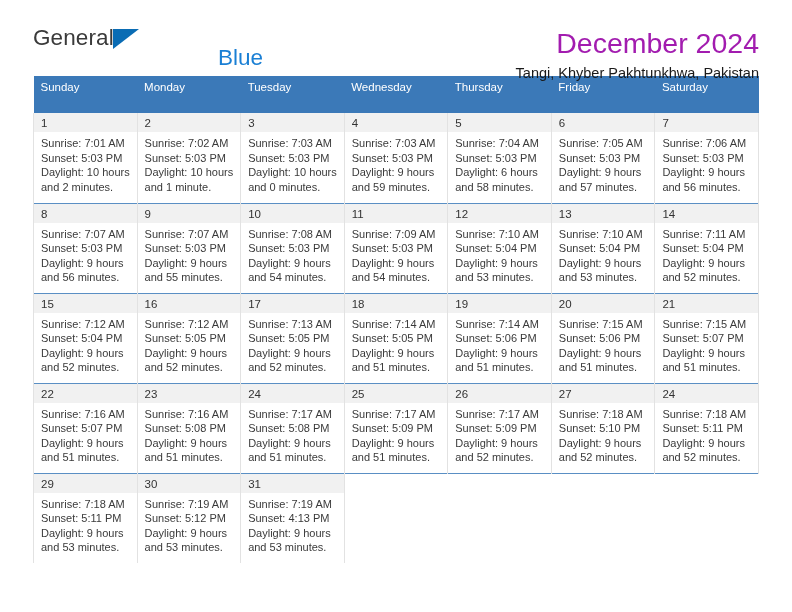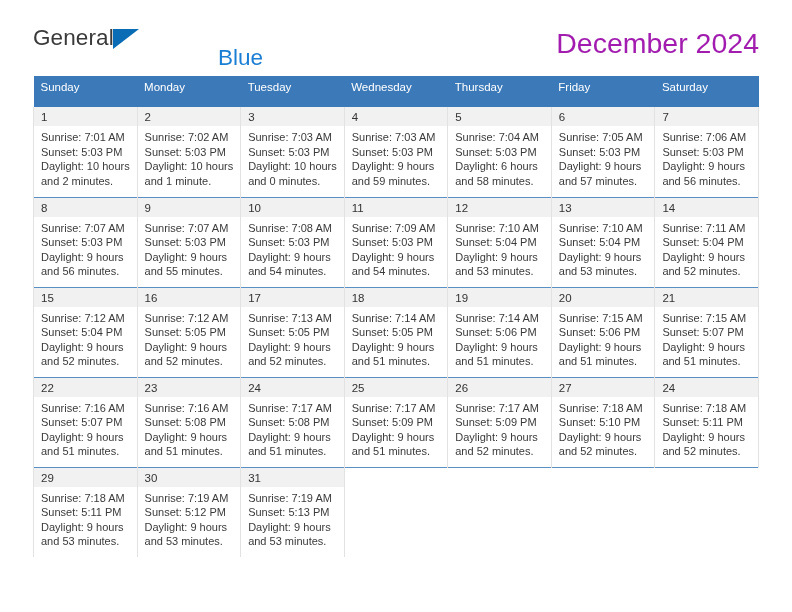--- a/index.html
+++ b/index.html
@@ -88,21 +88,21 @@
     border-collapse: collapse;
     table-layout: fixed;
   }
 
   .weekday-row th {
     background: #3b79b8;
     color: #ffffff;
     font-size: 11.5px;
     font-weight: normal;
     text-align: left;
-    padding: 5px 0 14px 7px;
+    padding: 5px 0 20px 7px;
     height: 21px;
     border: none;
   }
 
   .week-row td {
     vertical-align: top;
     padding: 0;
     border-top: 1px solid #5a8fc4;
     border-left: 1px solid #e2e2e2;
     border-right: 1px solid #e2e2e2;
@@ -148,20 +148,21 @@
 
   <div class="header">
 
     <div class="logo">
       <span class="logo-general">General</span><span class="logo-triangle"></span>
       <span class="logo-blue">Blue</span>
     </div>
 
     <div class="title-block">
       <h1 class="cal-title">December 2024</h1>
+      <div class="cal-subtitle">Tangi, Khyber Pakhtunkhwa, Pakistan</div>
     </div>
 
   </div>
 
   <table class="calendar">
     <thead>
       <tr class="weekday-row">
         <th>Sunday</th>
         <th>Monday</th>
         <th>Tuesday</th>
@@ -423,21 +424,21 @@
           <div class="dayinfo">
             <div>Sunrise: 7:19 AM</div>
             <div>Sunset: 5:12 PM</div>
             <div class="daylight">Daylight: 9 hours and 53 minutes.</div>
           </div>
         </td>
         <td>
           <div class="daynum">31</div>
           <div class="dayinfo">
             <div>Sunrise: 7:19 AM</div>
-            <div>Sunset: 5:13 PM</div>
+            <div>Sunset: 4:13 PM</div>
             <div class="daylight">Daylight: 9 hours and 53 minutes.</div>
           </div>
         </td>
         <td class="empty"></td>
         <td class="empty"></td>
         <td class="empty"></td>
         <td class="empty"></td>
       </tr>
 
     </tbody>

